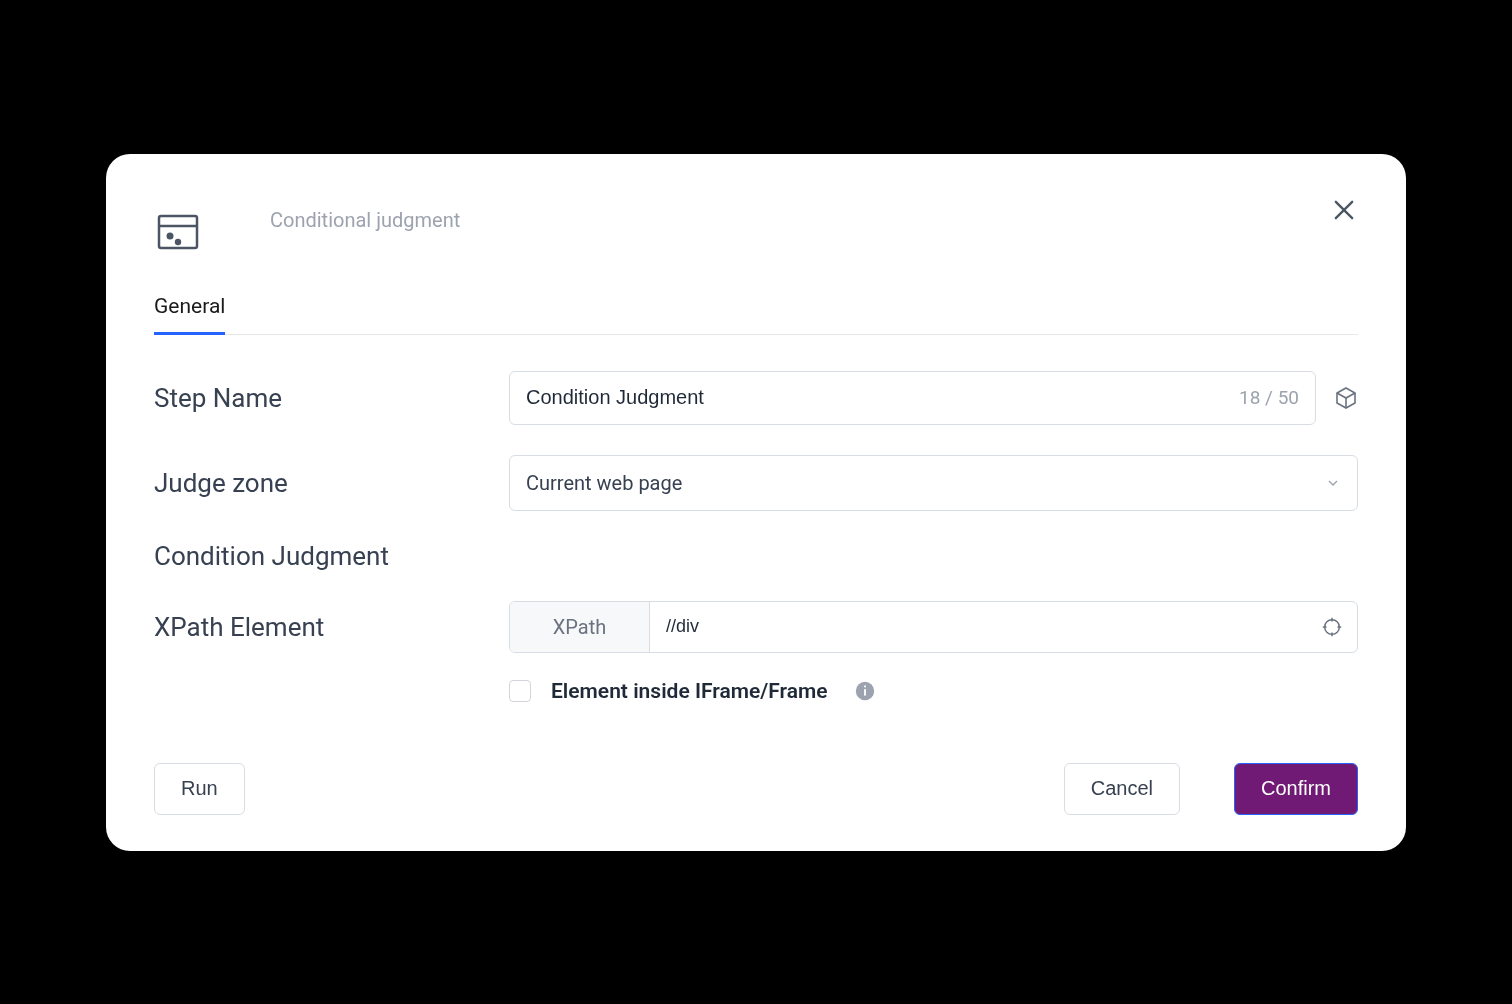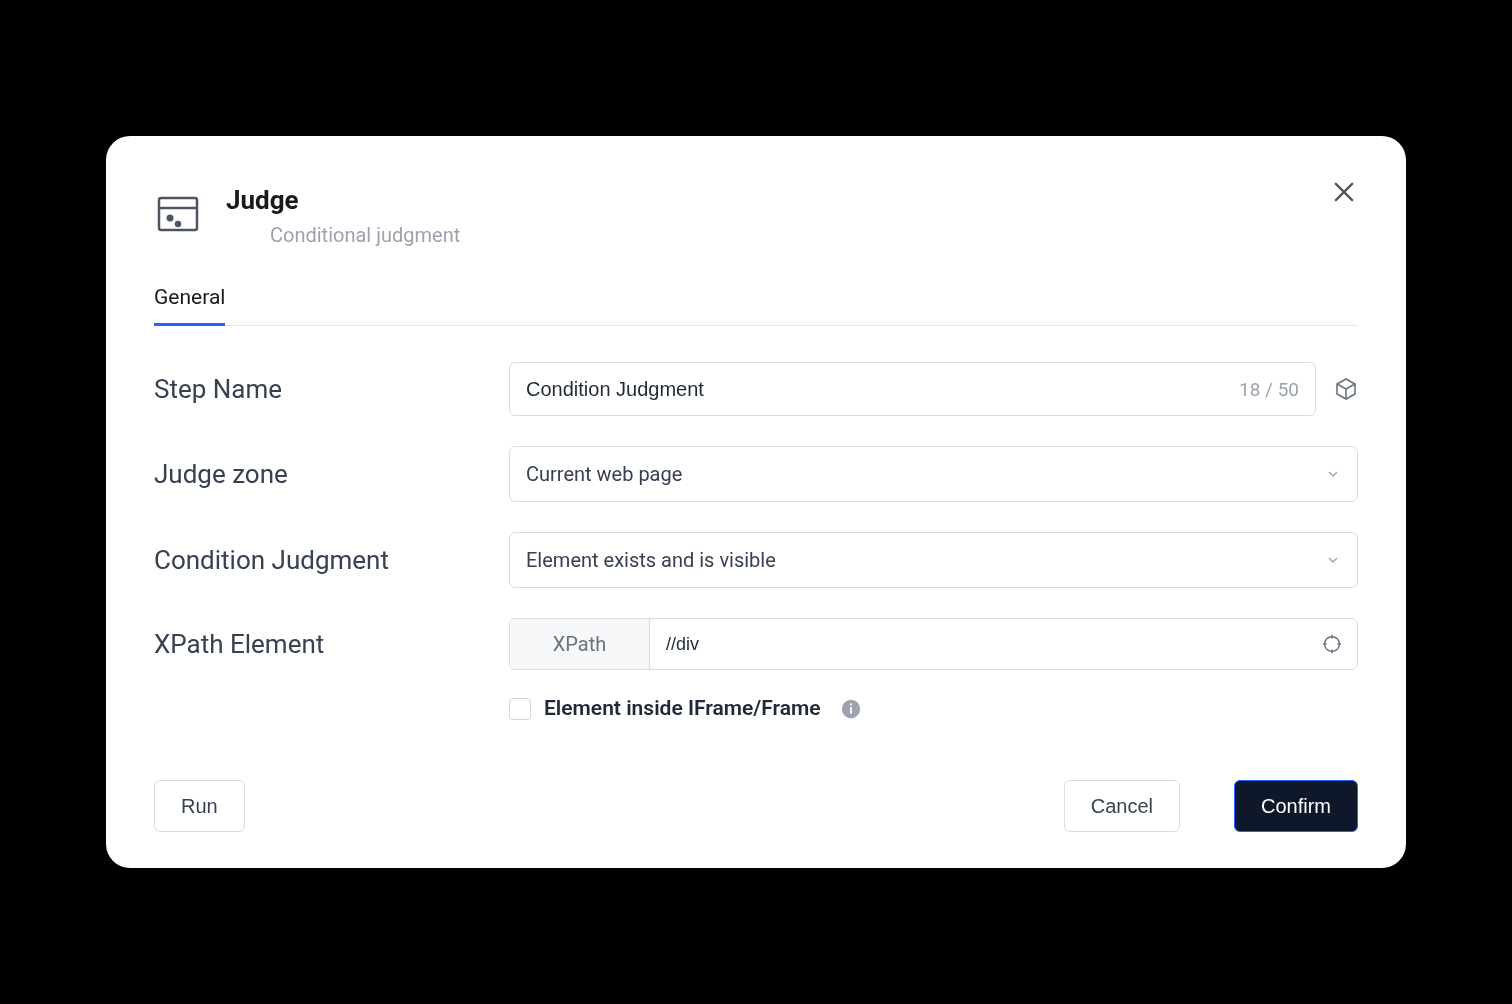--- a/index.html
+++ b/index.html
@@ -171,23 +171,23 @@
   .target-picker {
     width: 50px;
     display: flex;
     align-items: center;
     justify-content: center;
     cursor: pointer;
     color: #6b7280;
   }
   .checkbox-row {
     display: flex;
-    align-items: flex-end;
+    align-items: center;
     margin-left: 355px;
-    gap: 13px;
+    gap: 20px;
     margin-top: -4px;
     margin-bottom: 60px;
   }
   .checkbox {
     width: 22px;
     height: 22px;
     border: 1.5px solid #d1d5db;
     border-radius: 4px;
     cursor: pointer;
     background: #fff;
@@ -215,21 +215,21 @@
     font-size: 20px;
     cursor: pointer;
     display: inline-flex;
     align-items: center;
     justify-content: center;
     border: 1px solid #d8dde3;
     background: #fff;
     color: #374151;
   }
   .btn-primary {
-    background: #0f172a;
+    background: #701a75;
     border-color: #2563ff;
     color: #fff;
   }
   .footer-spacer { flex: 1; }
   .footer .btn + .btn { margin-left: 18px; }
 </style>
 </head>
 <body>
 
 <div class="dialog">
@@ -244,21 +244,20 @@
   <div class="header">
     <div class="header-icon">
       <svg viewBox="0 0 48 48" fill="none" stroke="#4b5563" stroke-width="2.5">
         <rect x="5" y="8" width="38" height="32" rx="2"></rect>
         <line x1="5" y1="18" x2="43" y2="18"></line>
         <circle cx="16" cy="28" r="3.5" fill="#4b5563" stroke="none"></circle>
         <circle cx="24" cy="34" r="3.2" fill="#4b5563" stroke="none"></circle>
       </svg>
     </div>
     <div class="header-text">
-      <div class="header-title">Judge</div>
       <div class="header-subtitle">Conditional judgment</div>
     </div>
   </div>
 
   <div class="tabs">
     <div class="tab active">General</div>
   </div>
 
   <div class="form-row">
     <div class="form-label">Step Name</div>
@@ -284,28 +283,20 @@
         <span>Current web page</span>
         <svg class="chevron" viewBox="0 0 24 24" fill="none" stroke="currentColor" stroke-width="2">
           <polyline points="6 9 12 15 18 9"></polyline>
         </svg>
       </div>
     </div>
   </div>
 
   <div class="form-row">
     <div class="form-label">Condition Judgment</div>
-    <div class="form-control-wrap">
-      <div class="select">
-        <span>Element exists and is visible</span>
-        <svg class="chevron" viewBox="0 0 24 24" fill="none" stroke="currentColor" stroke-width="2">
-          <polyline points="6 9 12 15 18 9"></polyline>
-        </svg>
-      </div>
-    </div>
   </div>
 
   <div class="form-row">
     <div class="form-label">XPath Element</div>
     <div class="form-control-wrap">
       <div class="target-group">
         <div class="target-prefix">XPath</div>
         <input class="target-input" type="text" value="//div" style="">
         <div class="target-picker">
           <svg viewBox="0 0 24 24" width="22" height="22" fill="none" stroke="currentColor" stroke-width="1.6">

